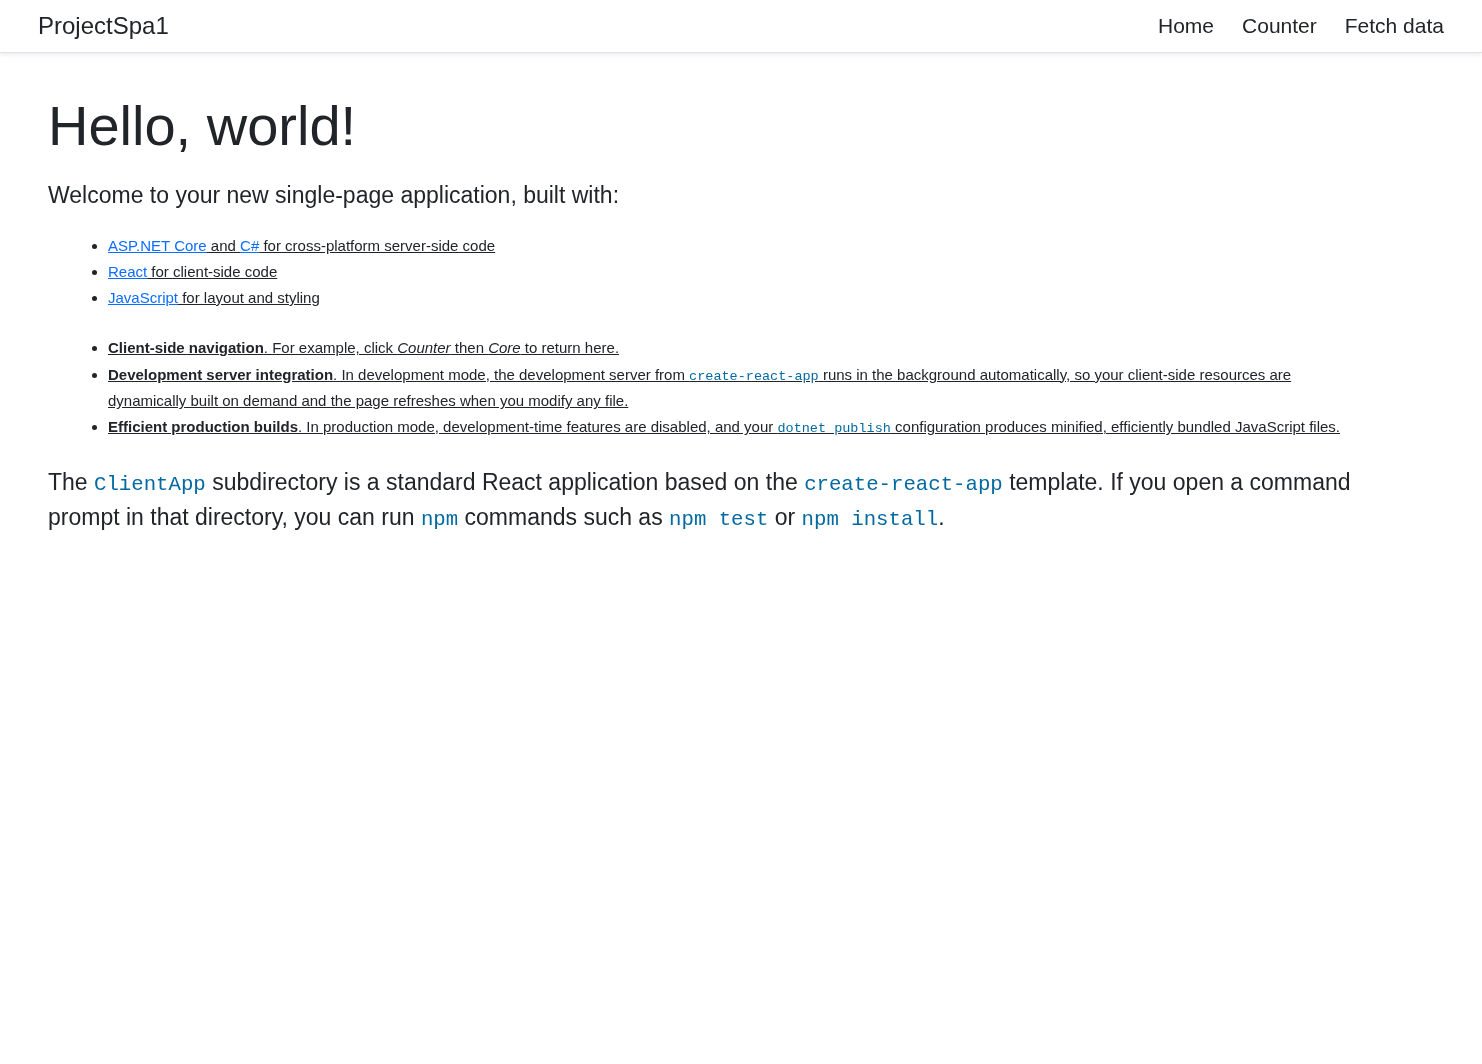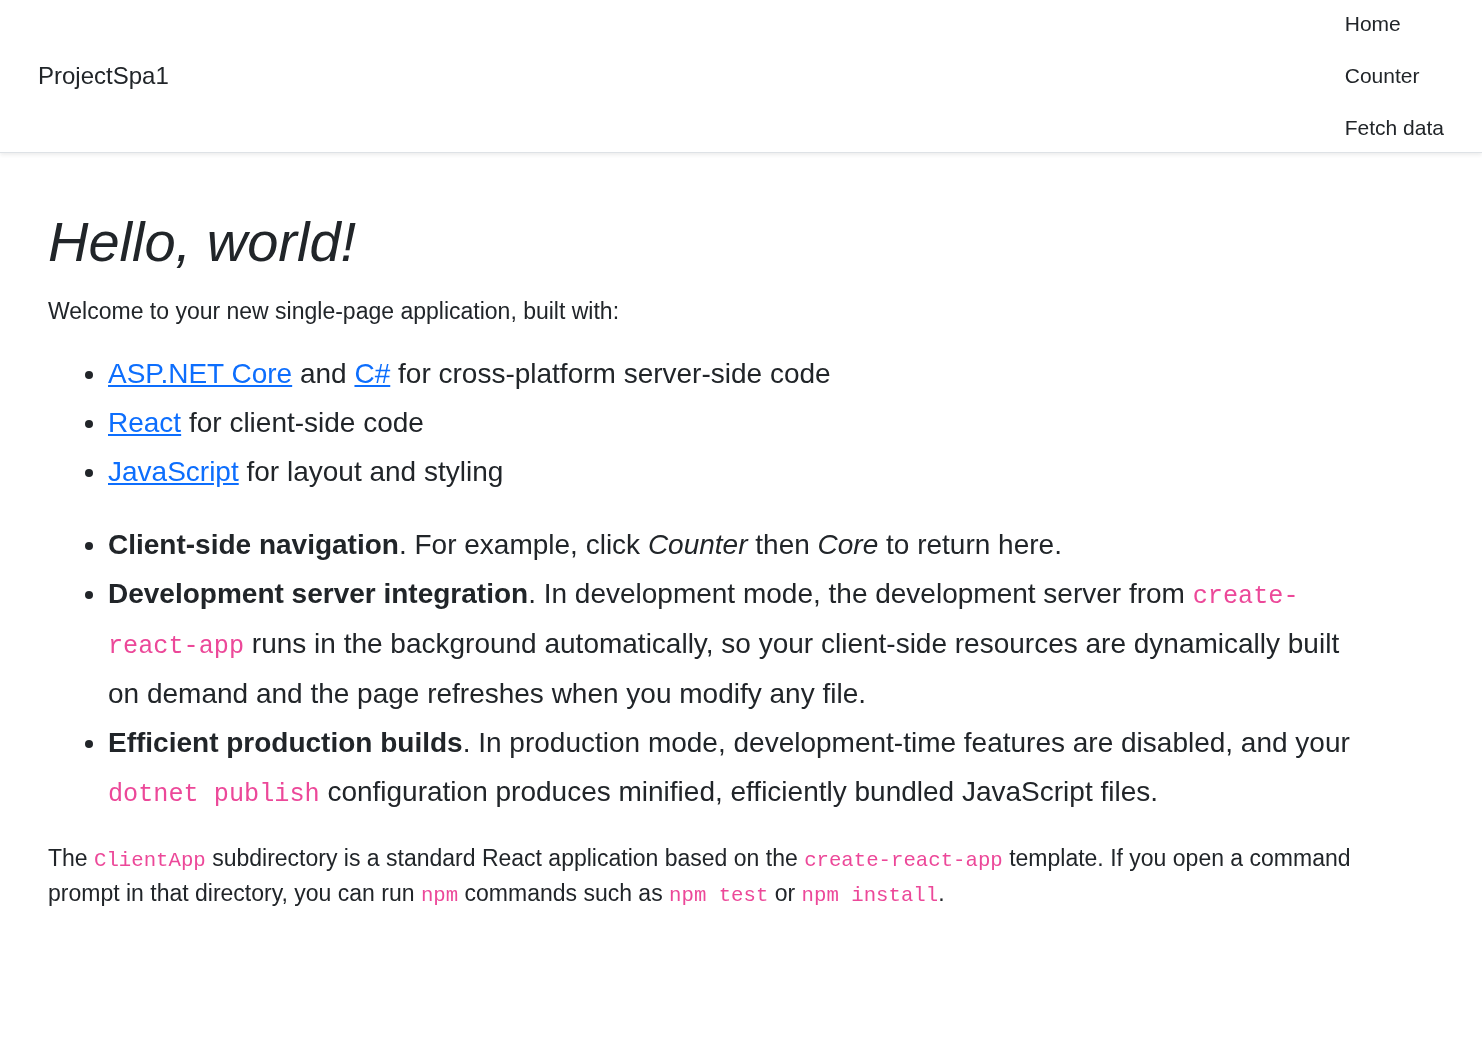--- a/index.html
+++ b/index.html
@@ -24,67 +24,66 @@
     .navbar-brand {
       font-size: 24px;
       color: #212529;
       text-decoration: none;
       font-weight: 400;
     }
     .navbar-nav {
       display: flex;
       list-style: none;
       gap: 28px;
-      flex-direction: column;
     }
     .nav-link {
       color: #212529;
       text-decoration: none;
       font-size: 21px;
     }
     .container {
       padding: 30px 48px;
       max-width: 1400px;
     }
     h1 {
       font-size: 56px;
       font-weight: 500;
       margin-bottom: 20px;
-      margin-top: 26px;
-      font-style: italic;
+      margin-top: 10px;
     }
     p {
       font-size: 23px;
       line-height: 1.5;
       margin-bottom: 20px;
       color: #212529;
     }
     ul.content-list {
       padding-left: 60px;
       margin-bottom: 24px;
     }
     ul.content-list li {
-      font-size: 28px;
+      font-size: 15px;
       line-height: 1.75;
       color: #212529;
+      text-decoration: underline;
     }
     a.link {
       color: #0d6efd;
       text-decoration: underline;
     }
     strong {
       font-weight: 700;
       text-align: center;
     }
     em {
       font-style: italic;
     }
     code {
       font-family: SFMono-Regular, Menlo, Monaco, Consolas, "Liberation Mono", "Courier New", monospace;
-      color: #ec4899;
+      color: #0369a1;
       font-size: 0.9em;
       word-wrap: break-word;
     }
   </style>
 </head>
 <body>
 
 <nav class="navbar">
   <a class="navbar-brand">ProjectSpa1</a>
   <ul class="navbar-nav">

